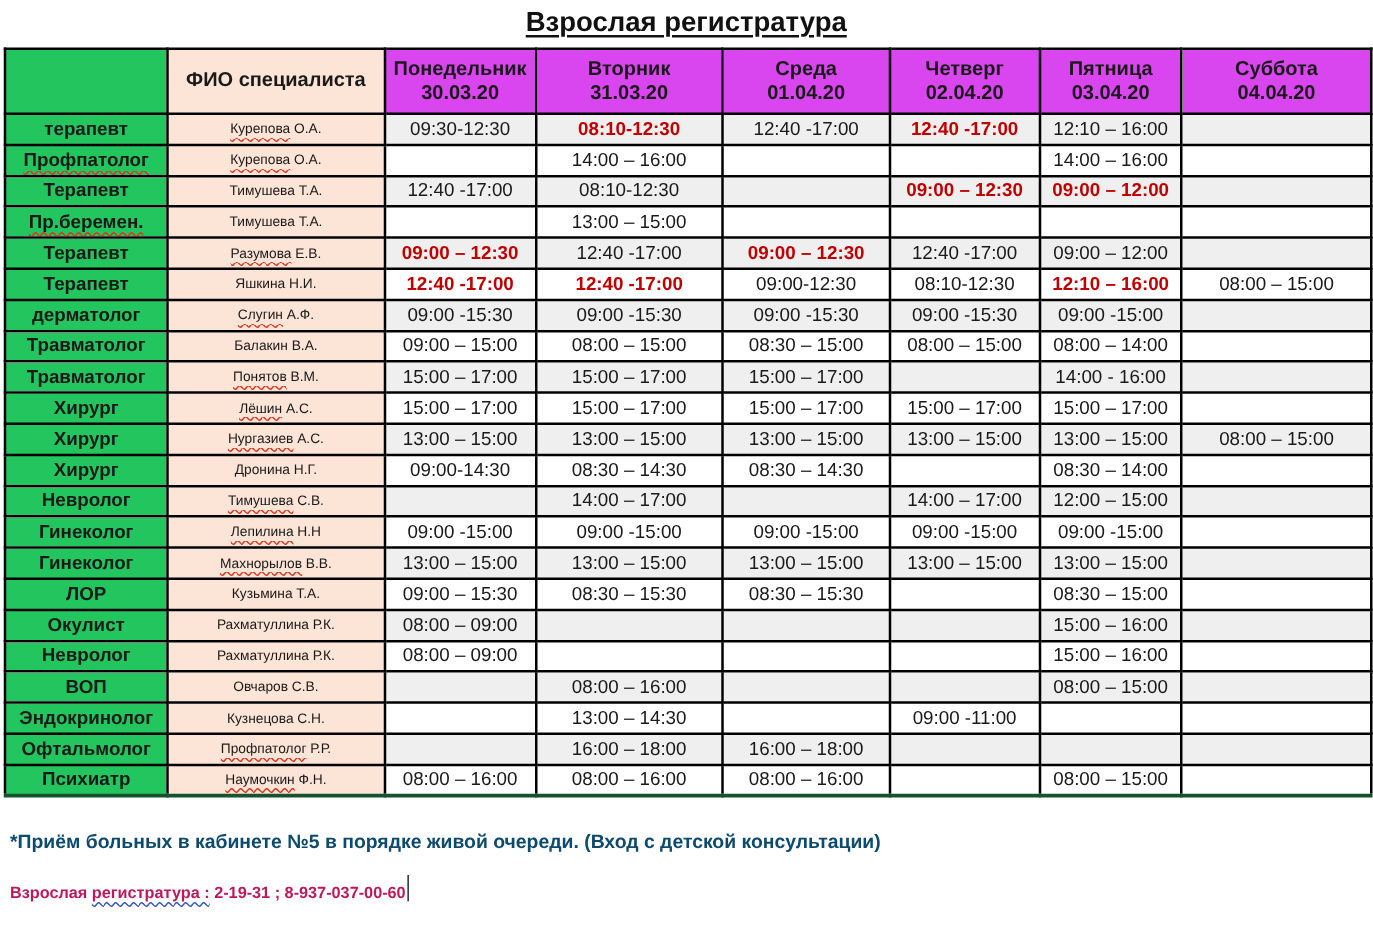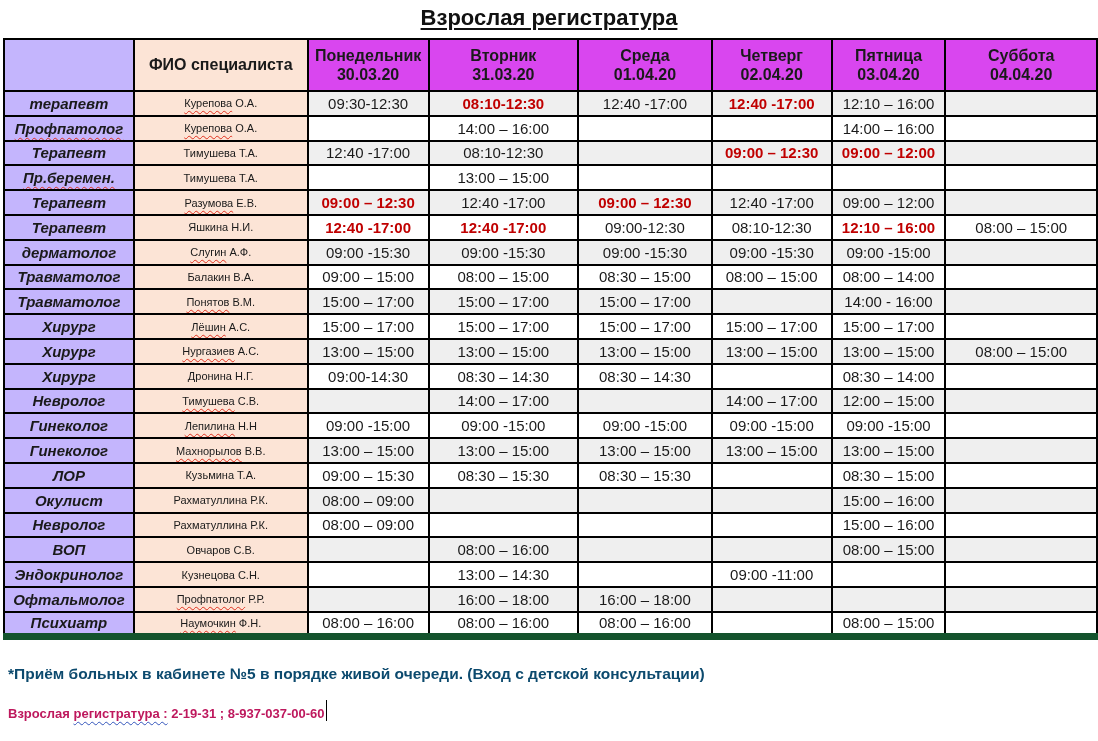--- a/index.html
+++ b/index.html
@@ -13,24 +13,24 @@
   }
   .title span{text-decoration:underline;text-decoration-thickness:2px;text-underline-offset:3px;}
 
   table.sched{
     position:absolute;left:3px;top:38px;border-collapse:collapse;table-layout:fixed;
   }
   table.sched th,table.sched td{
     border:2px solid #000;padding:0 2px;text-align:center;vertical-align:middle;
     overflow:hidden;white-space:nowrap;
   }
-  table.sched{border-bottom:7px solid #14532d;}
+  table.sched{border-bottom:3px solid #14532d;}
   thead tr{height:52px;}
   tbody tr{height:24.8px;}
-  th.spec,td.spec{background:#c4b5fd;font-style:italic;}
+  th.spec,td.spec{background:#22c55e;}
   th.name,td.name{background:#fce4d6;}
   th.day{background:#d946ef;font-size:16px;font-weight:bold;line-height:19px;}
   th.name{font-size:16px;font-weight:bold;}
   td.spec{font-weight:bold;font-size:15px;}
   td.name{font-size:11px;font-weight:normal;}
   td.time{font-size:15px;background:#ffffff;}
   tbody tr.shade td.time{background:#efefef;}
   td.time.red{color:#c00000;font-weight:bold;}
   .sqr, .sq{
     text-decoration-line:underline;text-decoration-style:wavy;

